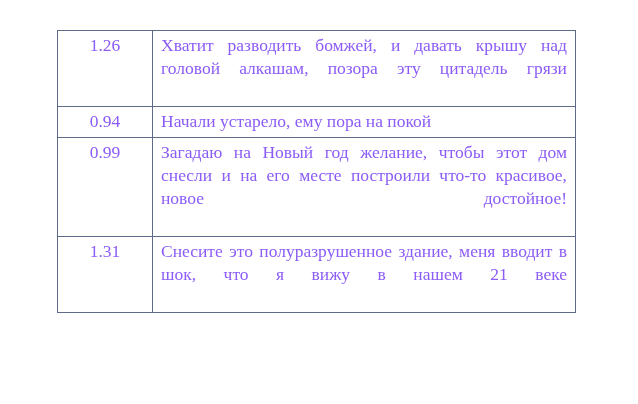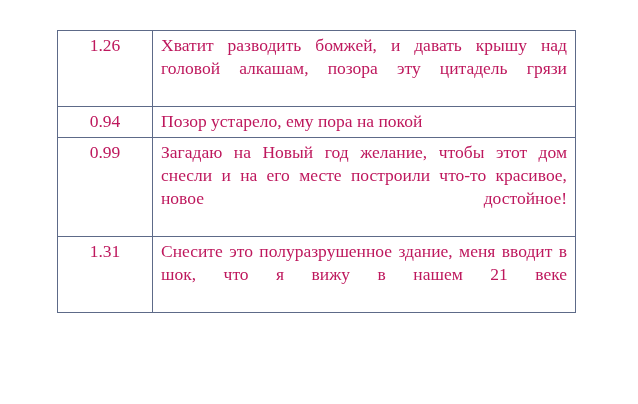--- a/index.html
+++ b/index.html
@@ -30,21 +30,21 @@
     border-collapse: collapse;
     width: 519px;
     table-layout: fixed;
   }
   table.doc-table td {
     border: 1px solid #5d6a88;
     padding: 3px 8px 4px 8px;
     vertical-align: top;
     font-size: 17.5px;
     line-height: 1.30;
-    color: #be185d;
+    color: #8b5cf6;
   }
   td.num-cell {
     width: 78px;
     text-align: center;
     white-space: nowrap;
   }
   td.text-cell {
     text-align: justify;
     text-justify: inter-word;
     hyphens: none;
@@ -71,21 +71,21 @@
       <tbody>
         <tr>
           <td class="num-cell">1.26</td>
           <td class="text-cell">
               <span class="just">Хватит разводить бомжей, и давать крышу над головой алкашам, позора эту цитадель грязи</span>
             </td>
         </tr>
         <tr>
           <td class="num-cell">0.94</td>
           <td class="text-cell">
-              <span>Позор устарело, ему пора на покой</span>
+              <span>Начали устарело, ему пора на покой</span>
             </td>
         </tr>
         <tr>
           <td class="num-cell">0.99</td>
           <td class="text-cell">
               <span class="just">Загадаю на Новый год желание, чтобы этот дом снесли и на его месте построили что-то красивое, новое достойное!</span>
             </td>
         </tr>
         <tr>
           <td class="num-cell">1.31</td>

